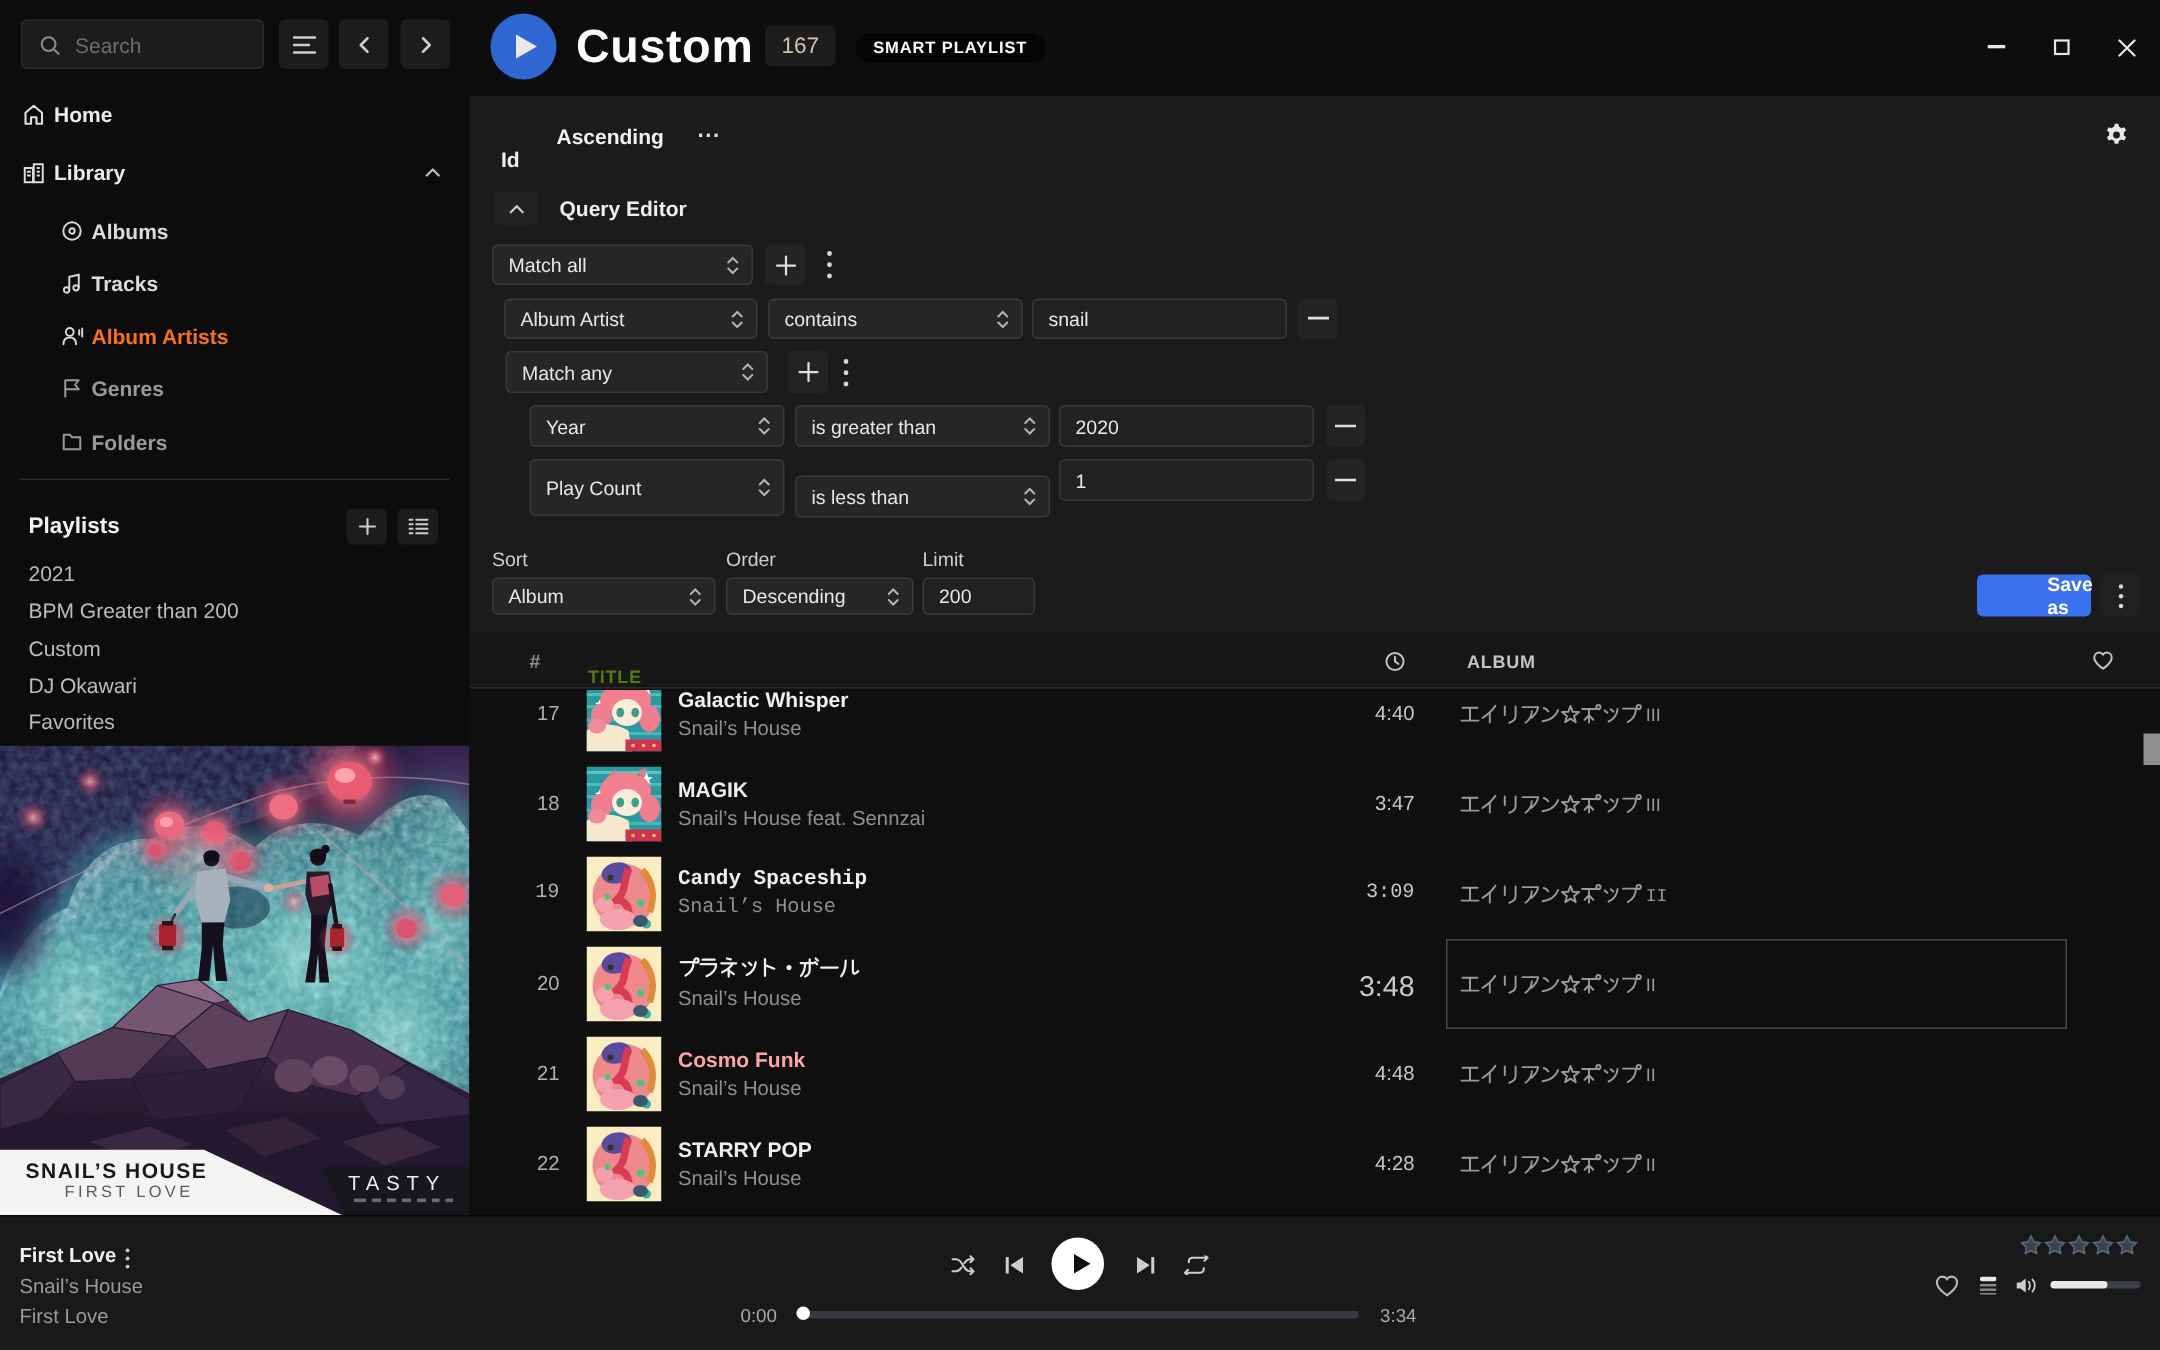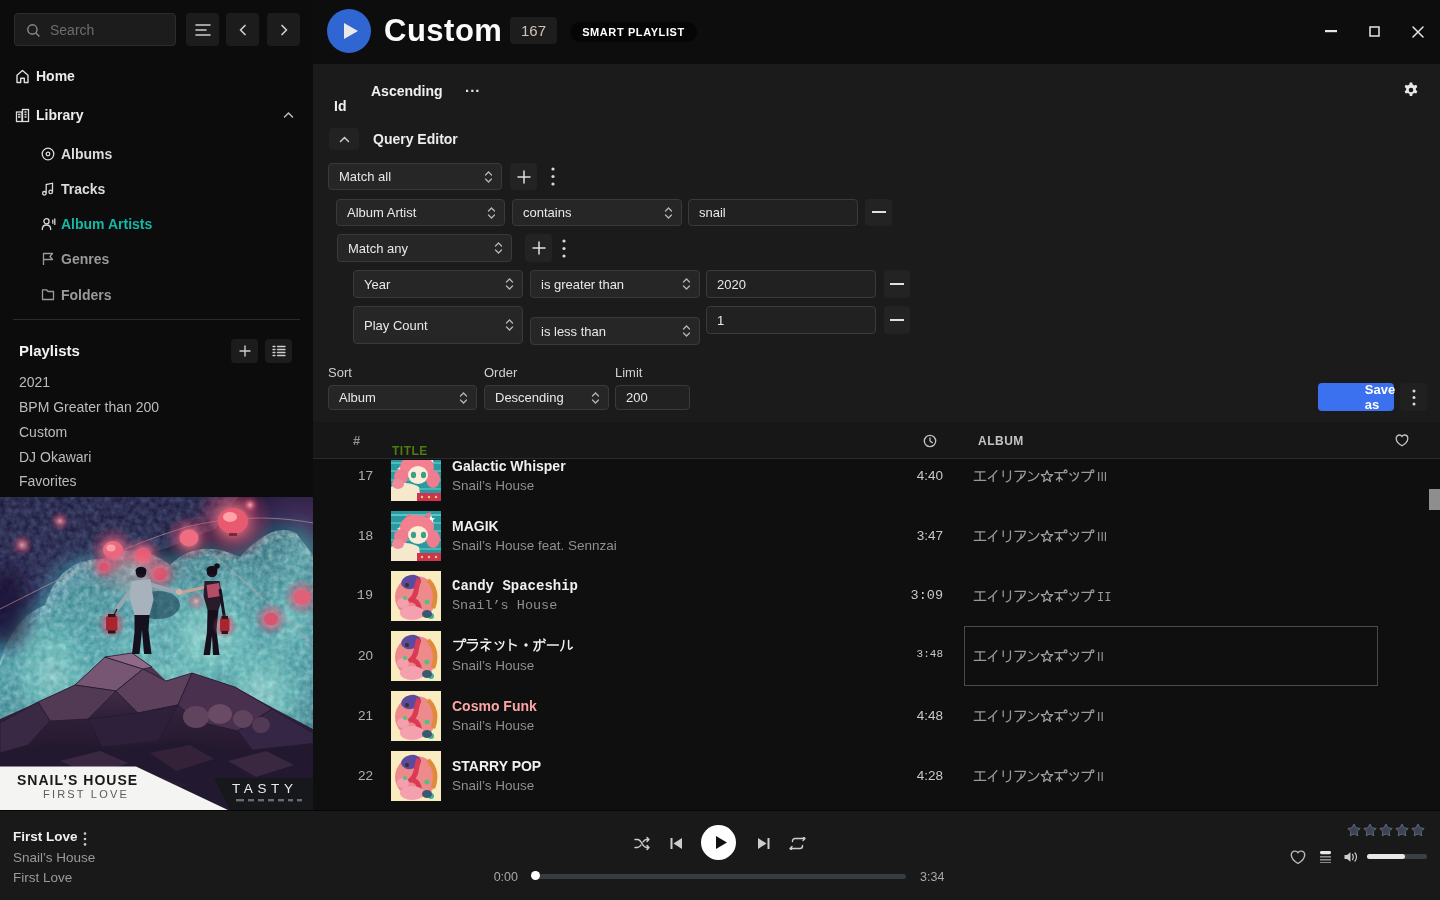--- a/index.html
+++ b/index.html
@@ -71,21 +71,21 @@
         <circle cx="3.4" cy="11.3" r="1.8"></circle>
         <circle cx="9.7" cy="9.9" r="1.8"></circle>
       </svg>
     <span class="abs" style="left:61px;top:181px;color:#dcdcdc;font-size:14px;font-weight:bold;">Tracks</span>
 
     <svg class="abs" style="left:41px;top:217px" width="15" height="14" viewBox="0 0 15 14" fill="none" stroke="#d8d8d8" stroke-width="1.3" stroke-linecap="round">
         <circle cx="5.5" cy="4.3" r="2.6"></circle>
         <path d="M1.3 12.5 C1.3 9.5 3.1 8 5.5 8 C7.9 8 9.7 9.5 9.7 12.5"></path>
         <path d="M11.8 3.2 V6.2 M13.8 2 V7.4"></path>
       </svg>
-    <span class="abs" style="left:61px;top:216px;color:#14b8a6;font-size:14px;font-weight:bold;text-align:center;">Album Artists</span>
+    <span class="abs" style="left:61px;top:216px;color:#f97316;font-size:14px;font-weight:bold;text-align:center;">Album Artists</span>
 
     <svg class="abs" style="left:41px;top:252px" width="14" height="14" viewBox="0 0 14 14" fill="none" stroke="#9a9a9a" stroke-width="1.3" stroke-linejoin="round">
         <path d="M2.5 13 V1.5 H11.5 L9 4.5 L11.5 7.5 H2.5"></path>
       </svg>
     <span class="abs" style="left:61px;top:251px;color:#9a9a9a;font-size:14px;font-weight:bold;">Genres</span>
 
     <svg class="abs" style="left:41px;top:288px" width="14" height="13" viewBox="0 0 14 13" fill="none" stroke="#9a9a9a" stroke-width="1.3" stroke-linejoin="round">
         <path d="M1.5 11.5 V1.8 H5.5 L7 3.5 H12.5 V11.5 Z"></path>
       </svg>
     <span class="abs" style="left:61px;top:287px;color:#9a9a9a;font-size:14px;font-weight:bold;">Folders</span>
@@ -613,21 +613,21 @@
                 <use href="#k-ra" x="13.4"></use>
                 <use href="#k-ne" x="26.8"></use>
                 <use href="#k-tu" x="40.2"></use>
                 <use href="#k-to" x="53.6"></use>
                 <use href="#k-dot" x="67.0"></use>
                 <use href="#k-ga" x="80.4"></use>
                 <use href="#k-cho" x="93.8"></use>
                 <use href="#k-ru" x="107.2"></use>
               </svg></div>
           <div class="abs" style="left:139px;top:32px;color:#8f8f8f;font-size:13.5px;">Snail’s House</div>
-          <div class="abs" style="left:550px;top:22px;width:80px;text-align:right;color:#c8c8c8;font-size:11px;font-family:Liberation Mono, monospace;">3:48</div>
+          <div class="abs" style="left:550px;top:22px;width:80px;text-align:right;color:#c8c8c8;font-size:19px;">3:48</div>
           <div class="abs" style="left:660px;top:23px;"><svg width="151" height="15" viewBox="0 0 151 15" style="color:#9a9a9a" fill="none" stroke="currentColor" stroke-width="1.3" stroke-linecap="round" stroke-linejoin="round">
                 <use href="#k-e" x="0.0"></use>
                 <use href="#k-i" x="13.4"></use>
                 <use href="#k-ri" x="26.8"></use>
                 <use href="#k-a" x="40.2"></use>
                 <use href="#k-n" x="53.6"></use>
                 <use href="#k-star" x="67.0"></use>
                 <use href="#k-po" x="80.4"></use>
                 <use href="#k-tu" x="93.8"></use>
                 <use href="#k-pu" x="107.2"></use>

